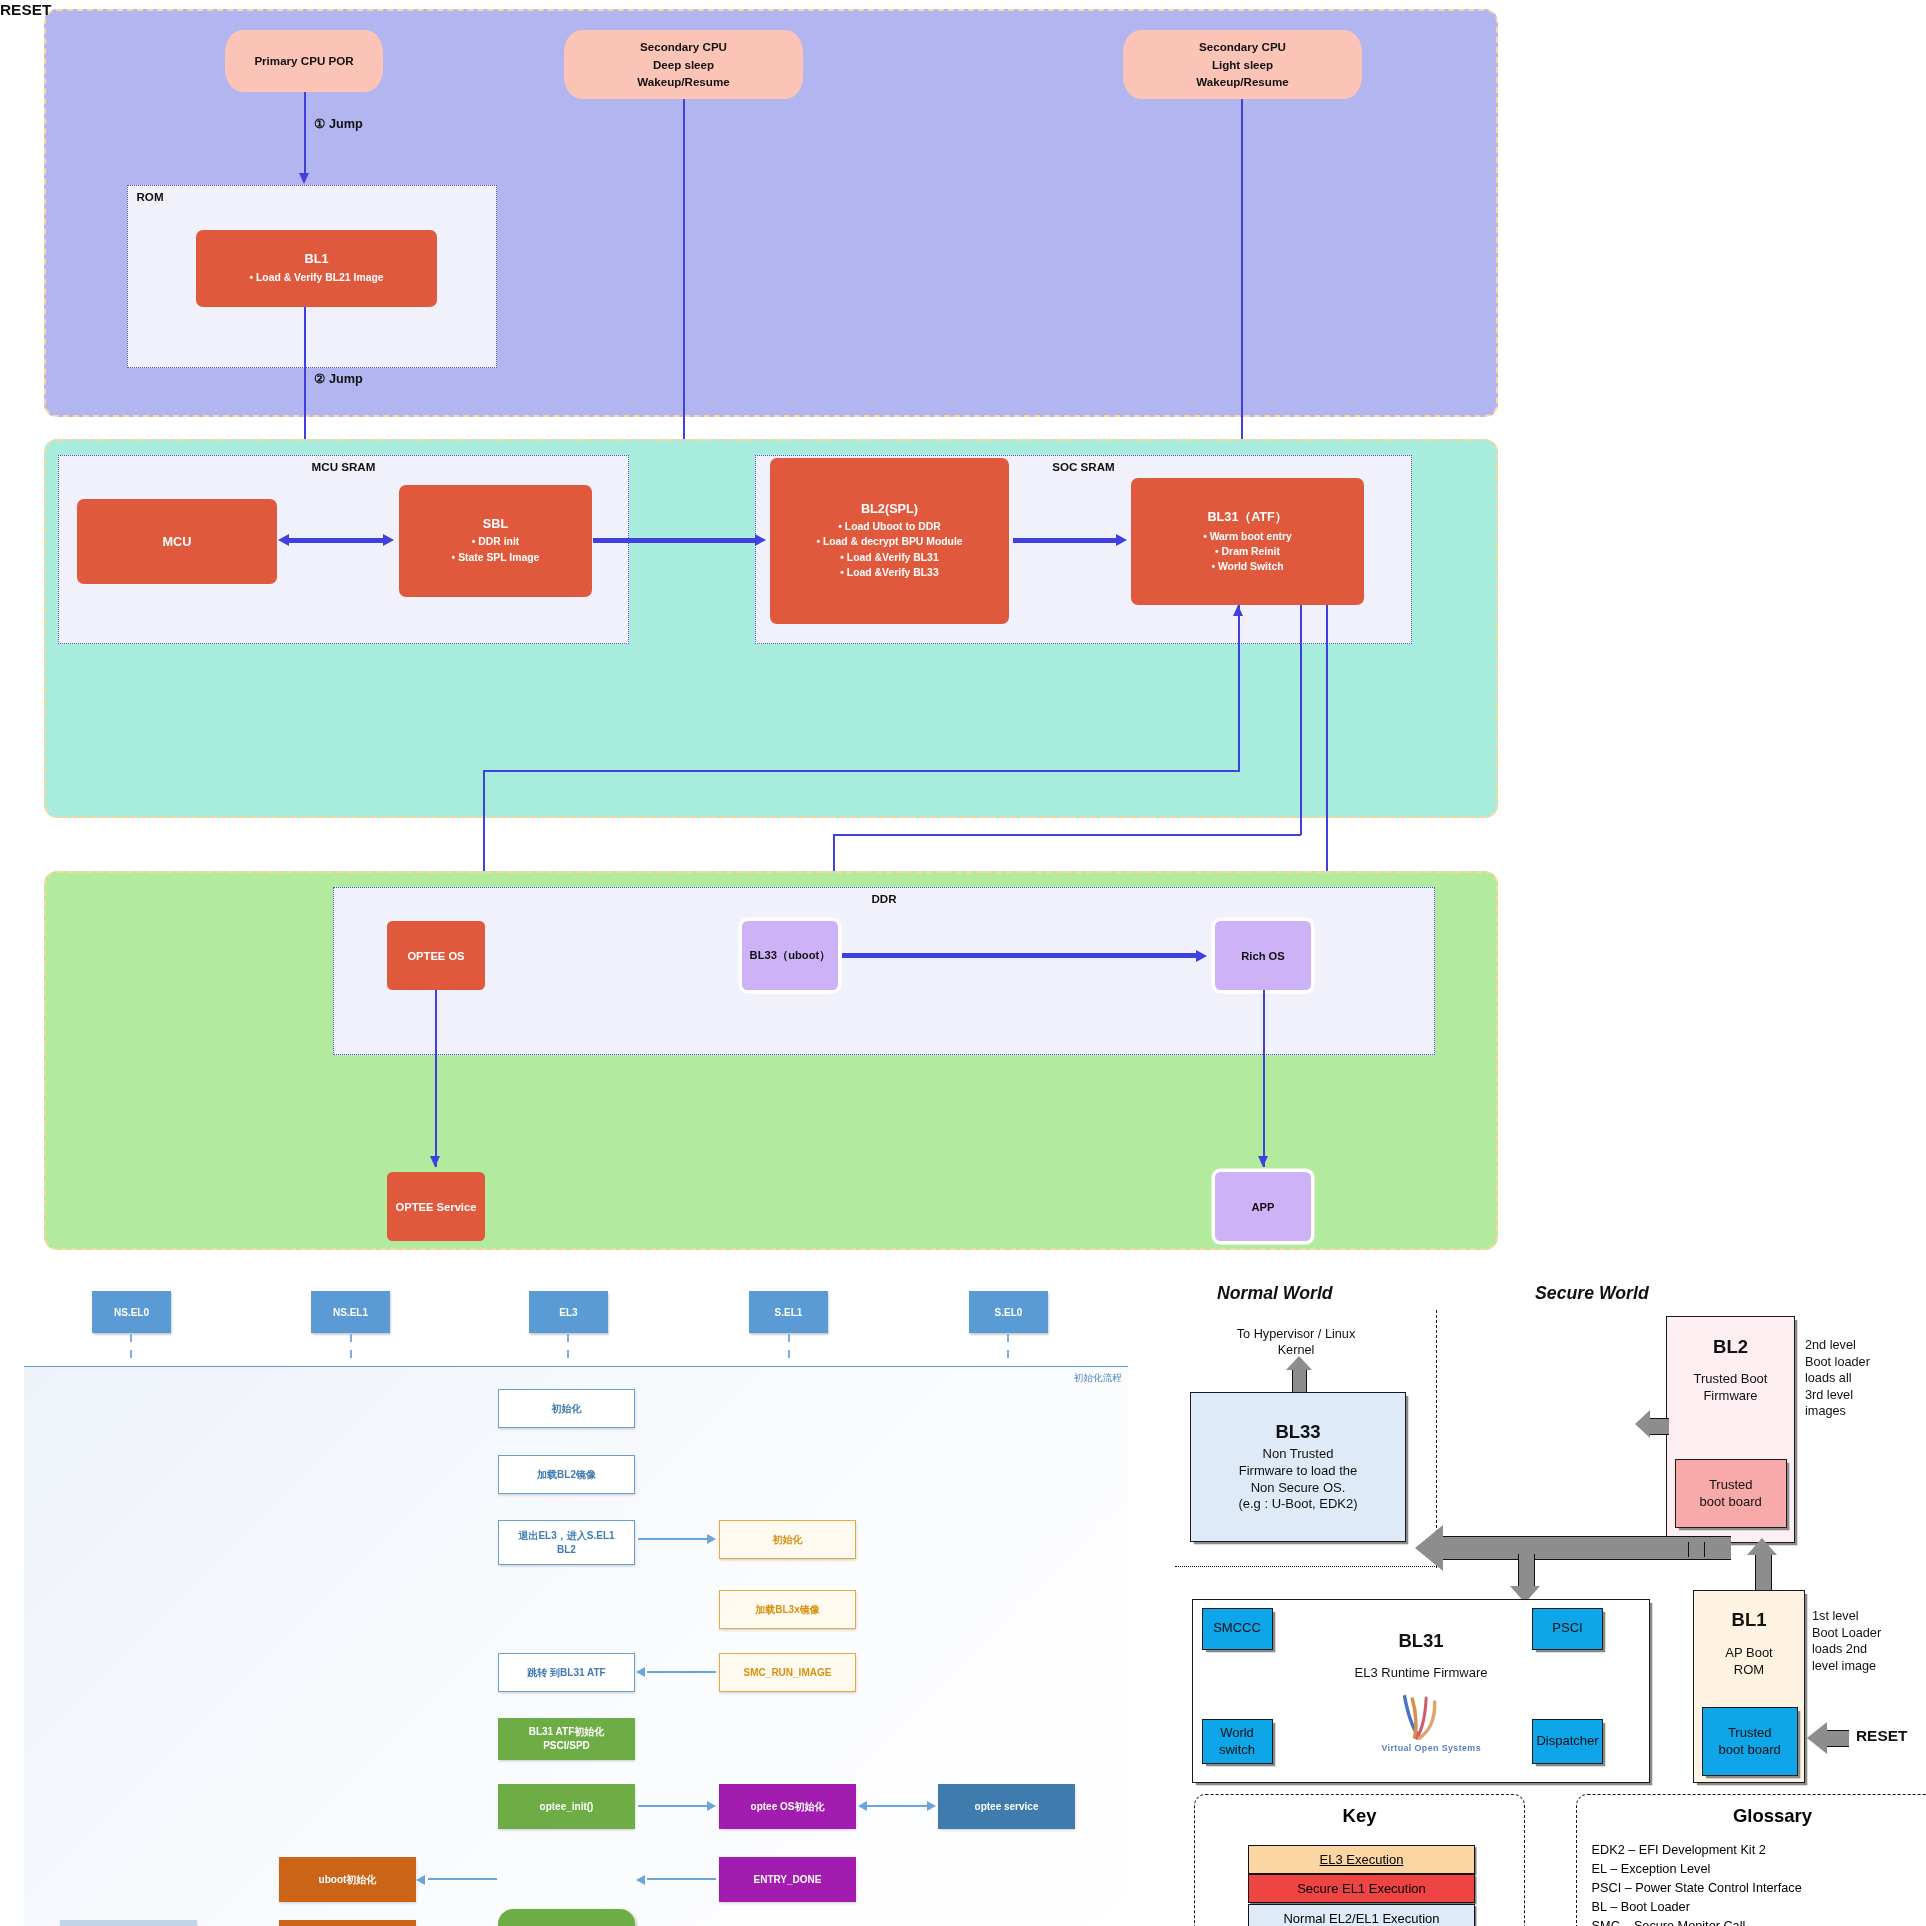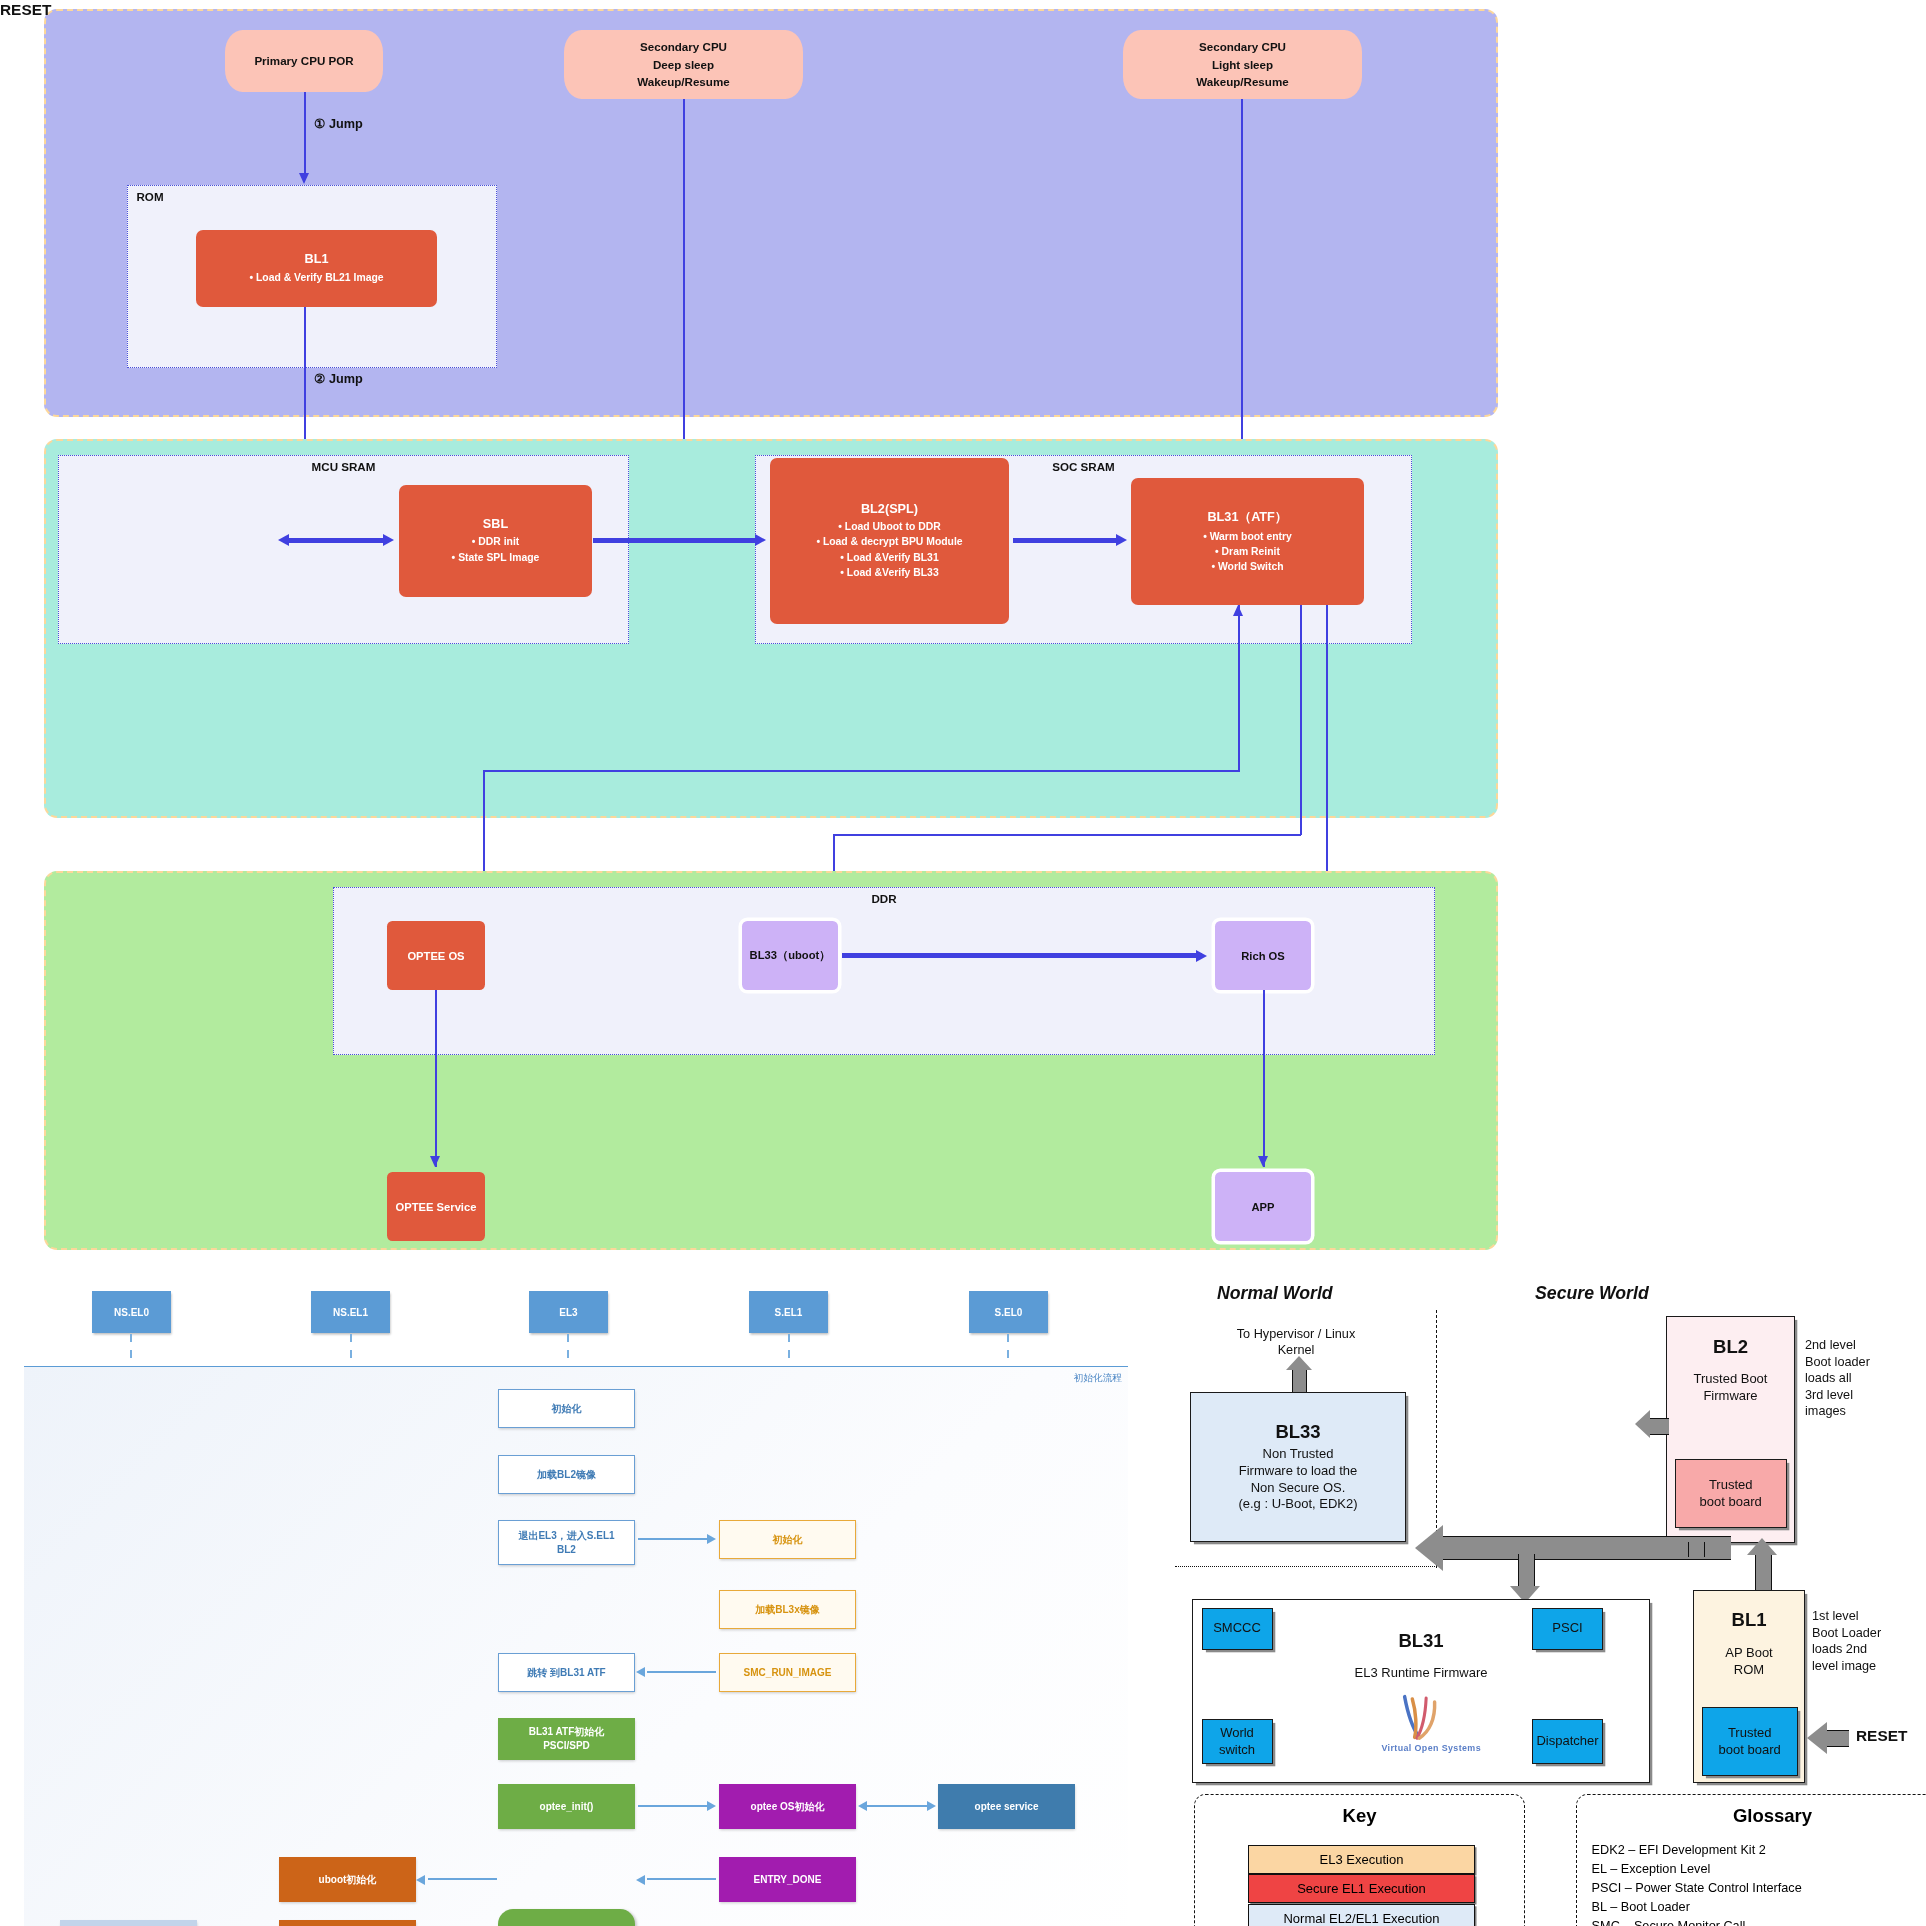--- a/index.html
+++ b/index.html
@@ -139,20 +139,23 @@
 
   <div class="abs band band-teal" style="left:44px;top:439px;width:1454px;height:379px;"></div>
 
   <div class="abs mem" style="left:58px;top:455px;width:571px;height:189px;">
     <div class="mem-label">MCU SRAM</div>
   </div>
   <div class="abs mem" style="left:755px;top:455px;width:657px;height:189px;">
     <div class="mem-label">SOC SRAM</div>
   </div>
 
+  <div class="abs orangebox ctr" style="left:77px;top:499px;width:200px;height:85px;">
+    <div class="ttl" style="margin:0;">MCU</div>
+  </div>
 
   <div class="abs orangebox ctr col" style="left:399px;top:485px;width:193px;height:112px;padding:5.4px 7.7px;">
     <div class="ttl">SBL</div>
     <div class="li">• DDR init</div>
     <div class="li">• State SPL Image</div>
   </div>
 
   <div class="abs orangebox ctr col" style="left:770px;top:458px;width:239px;height:166px;padding:5.4px 7.7px;">
     <div class="ttl">BL2(SPL)</div>
     <div class="li">• Load Uboot to DDR</div>
@@ -411,21 +414,21 @@
 
   <div class="garrow" style="left:1827px;top:1730px;width:22.3px;height:15.4px;background:#8d8d8d;border-top:1.2px solid #111;border-bottom:1.2px solid #111;"></div>
   <div class="garrow" style="left:1807px;top:1722px;width:0;height:0;border-top:16px solid transparent;border-bottom:16px solid transparent;border-right:20px solid #8d8d8d;"></div>
   <div class="abs tf-note" style="font-weight:700;font-size:15.4px;" style2="">RESET</div>
   <div class="abs" style="left:1856px;top:1727px;">
     <span style="font-size:15.4px;font-weight:700;color:#111;">RESET</span>
   </div>
 
   <div class="abs kbox" style="left:1194px;top:1794px;width:331px;height:150px;">
     <div class="abs k-t" style="left:0;right:0;top:10px;text-align:center;">Key</div>
-    <div class="abs k-item ctr" style="left:53px;top:50px;width:227px;height:29px;background:#fbd6a3;">
+    <div class="abs k-item ctr" style="left:53px;top:50px;width:227px;height:29px;background:#fbd6a3;text-decoration:underline;">
       <span>EL3 Execution</span>
     </div>
     <div class="abs k-item ctr" style="left:53px;top:79px;width:227px;height:29px;background:#ef4444;">
       <span>Secure EL1 Execution</span>
     </div>
     <div class="abs k-item ctr" style="left:53px;top:109px;width:227px;height:29px;background:#deeaf7;">
       <span>Normal EL2/EL1 Execution</span>
     </div>
   </div>
 

